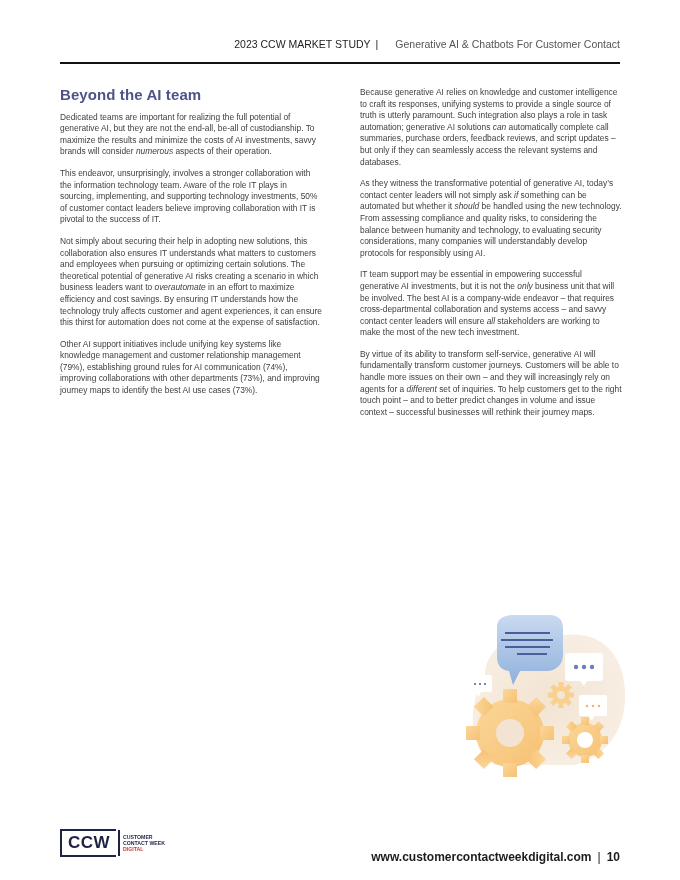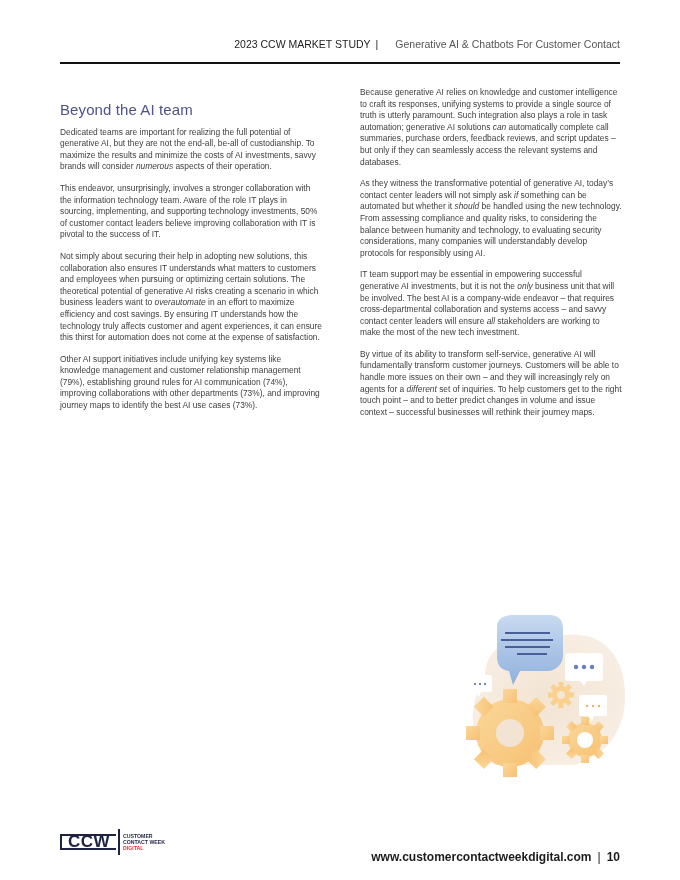--- a/index.html
+++ b/index.html
@@ -11,26 +11,26 @@
     .header .sep { margin: 0 5px; color: #1c1c1c; }
     .header .subtitle { color: #555; margin-left: 12px; }
     .header-rule { position: absolute; top: 62px; left: 60px; width: 560px; height: 2px; background: #111; }
 
     .col { position: absolute; top: 88px; font-size: 8.4px; line-height: 11.6px; color: #404040; }
     .col-left { left: 60px; width: 262px; }
     .col-right { left: 360px; width: 262px; top: 87px; }
     .col p { margin-bottom: 10px; }
     .col em { }
 
-    .heading { font-size: 15px; font-weight: normal; color: #4d5388; margin-bottom: 11px; margin-top: 16px; letter-spacing: 0.1px; }
+    .heading { font-size: 15px; font-weight: bold; color: #4d5388; margin-bottom: 11px; margin-top: 1px; letter-spacing: 0.1px; }
 
     .illustration { position: absolute; left: 455px; top: 615px; width: 180px; height: 170px; }
 
     .footer-logo { position: absolute; left: 60px; top: 829px; display: flex; align-items: center; }
-    .logo-box { width: 56px; height: 16px; border: 2.5px solid #1e2344; display: flex; align-items: center; justify-content: center;
+    .logo-box { width: 56px; height: 28px; border: 2.5px solid #1e2344; display: flex; align-items: center; justify-content: center;
                 font-weight: bold; font-size: 17px; color: #1e2344; letter-spacing: 0.5px; border-right: none; }
     .logo-text { margin-left: 2px; font-size: 5.2px; line-height: 6px; font-weight: bold; color: #1e2344; border-left: 2.5px solid #1e2344; padding-left: 3px; height: 26px; display:flex; flex-direction:column; justify-content:center;}
     .logo-text .digital { color: #d9342b; }
 
     .footer-right { position: absolute; right: 60px; top: 850px; font-size: 12px; font-weight: bold; color: #1c1c1c; white-space: nowrap; }
     .footer-right .sep { margin: 0 6px; font-weight: normal; }
   </style>
 </head>
 <body>
 

